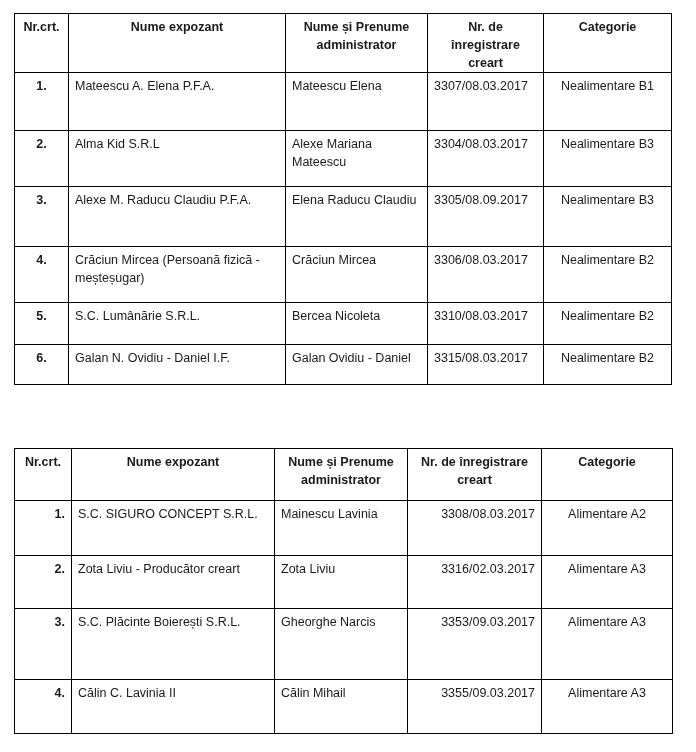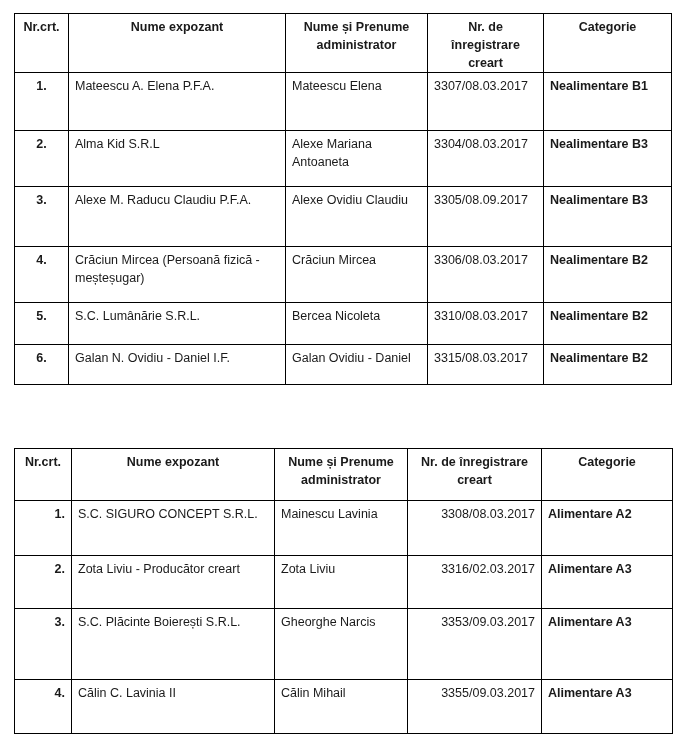--- a/index.html
+++ b/index.html
@@ -2,21 +2,21 @@
 <html><head>
 <meta charset="utf-8">
 <style>
   html, body { margin: 0; padding: 0; background: #ffffff; }
   body { width: 696px; height: 752px; position: relative; overflow: hidden;
          font-family: "Liberation Sans", "DejaVu Sans", sans-serif; color: #1a1a1a; font-size: 12.5px; }
   table { position: absolute; border-collapse: collapse; table-layout: fixed; padding-left: 44px; }
   td, th { border: 1.3px solid #000; vertical-align: top; padding: 4px 6px 0 6px; line-height: 18px; overflow: hidden; }
   th { font-weight: bold; text-align: center; }
   td.nr { font-weight: bold; }
-  td.cat { font-weight: bold; }
+  td.cat { font-weight: normal; text-align: center; }
   #t1 { left: 14px; top: 13px; width: 657px; }
   #t2 { left: 14px; top: 448px; width: 658px; }
   #t1 td.nr { text-align: center; }
   #t1 td.reg { text-align: left; margin-left: 16px; }
   #t2 td.nr { text-align: right; }
   #t2 td.reg { text-align: right; }
 </style>
 </head>
 <body>
 
@@ -41,28 +41,28 @@
     <tr style="height:58px">
       <td class="nr">1.</td>
       <td>Mateescu A. Elena P.F.A.</td>
       <td>Mateescu Elena</td>
       <td class="reg">3307/08.03.2017</td>
       <td class="cat">Nealimentare B1</td>
     </tr>
     <tr style="height:56px">
       <td class="nr">2.</td>
       <td>Alma Kid S.R.L</td>
-      <td>Alexe Mariana Antoaneta</td>
+      <td>Alexe Mariana Mateescu</td>
       <td class="reg">3304/08.03.2017</td>
       <td class="cat">Nealimentare B3</td>
     </tr>
     <tr style="height:60px">
       <td class="nr">3.</td>
       <td>Alexe M. Raducu Claudiu P.F.A.</td>
-      <td>Alexe Ovidiu Claudiu</td>
+      <td>Elena Raducu Claudiu</td>
       <td class="reg">3305/08.09.2017</td>
       <td class="cat">Nealimentare B3</td>
     </tr>
     <tr style="height:56px">
       <td class="nr">4.</td>
       <td>Crăciun Mircea (Persoană fizică - meșteșugar)</td>
       <td>Crăciun Mircea</td>
       <td class="reg">3306/08.03.2017</td>
       <td class="cat">Nealimentare B2</td>
     </tr>

